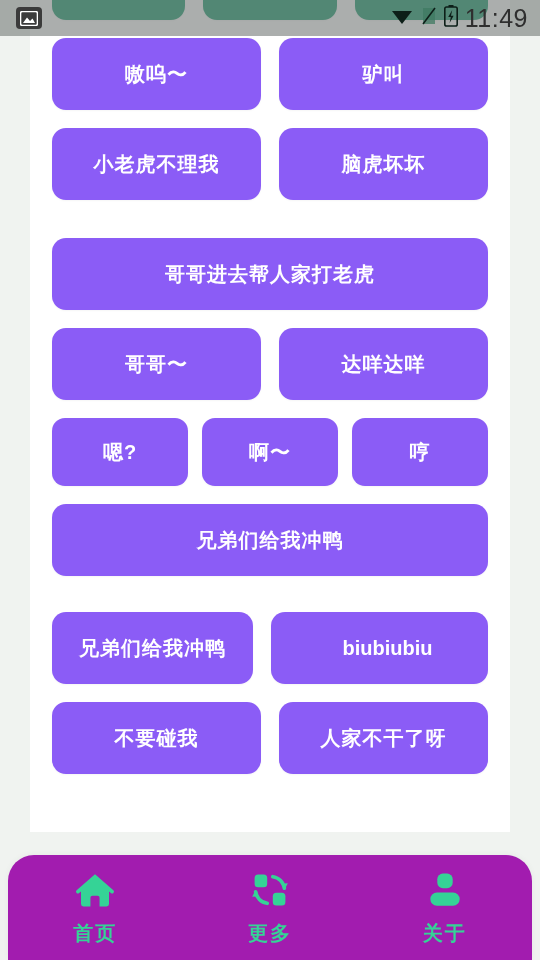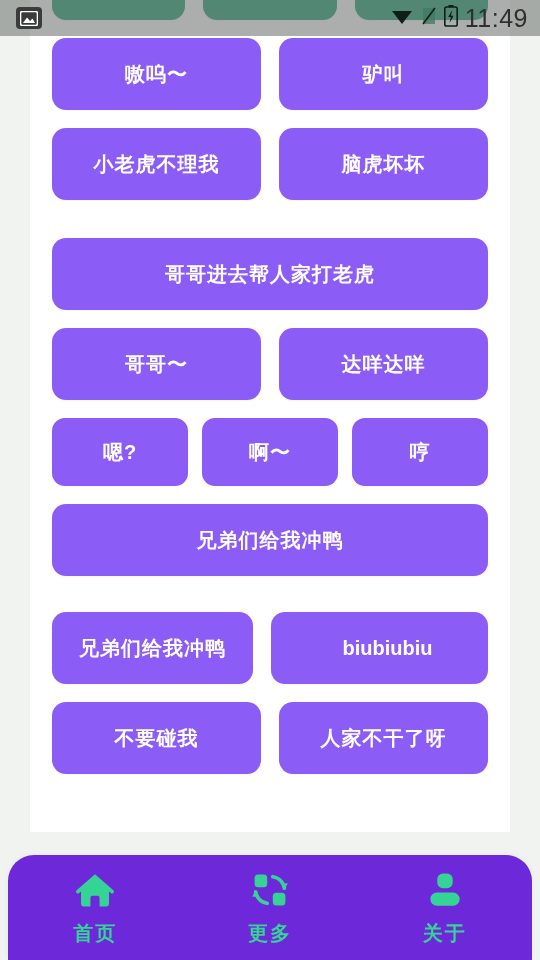--- a/index.html
+++ b/index.html
@@ -112,21 +112,21 @@
     font-family: "Liberation Sans", "DejaVu Sans", sans-serif;
   }
 
   
   .navbar {
     position: absolute;
     left: 8px;
     bottom: 0;
     width: 524px;
     height: 105px;
-    background: #6d28d9;
+    background: #a21caf;
     border-radius: 26px 26px 0 0;
     display: flex;
     align-items: flex-start;
     padding-top: 14px;
     z-index: 40;
     box-shadow: 0 -1px 6px rgba(0,0,0,0.04);
   }
   .navitem {
     flex: 1 1 0;
     display: flex;

